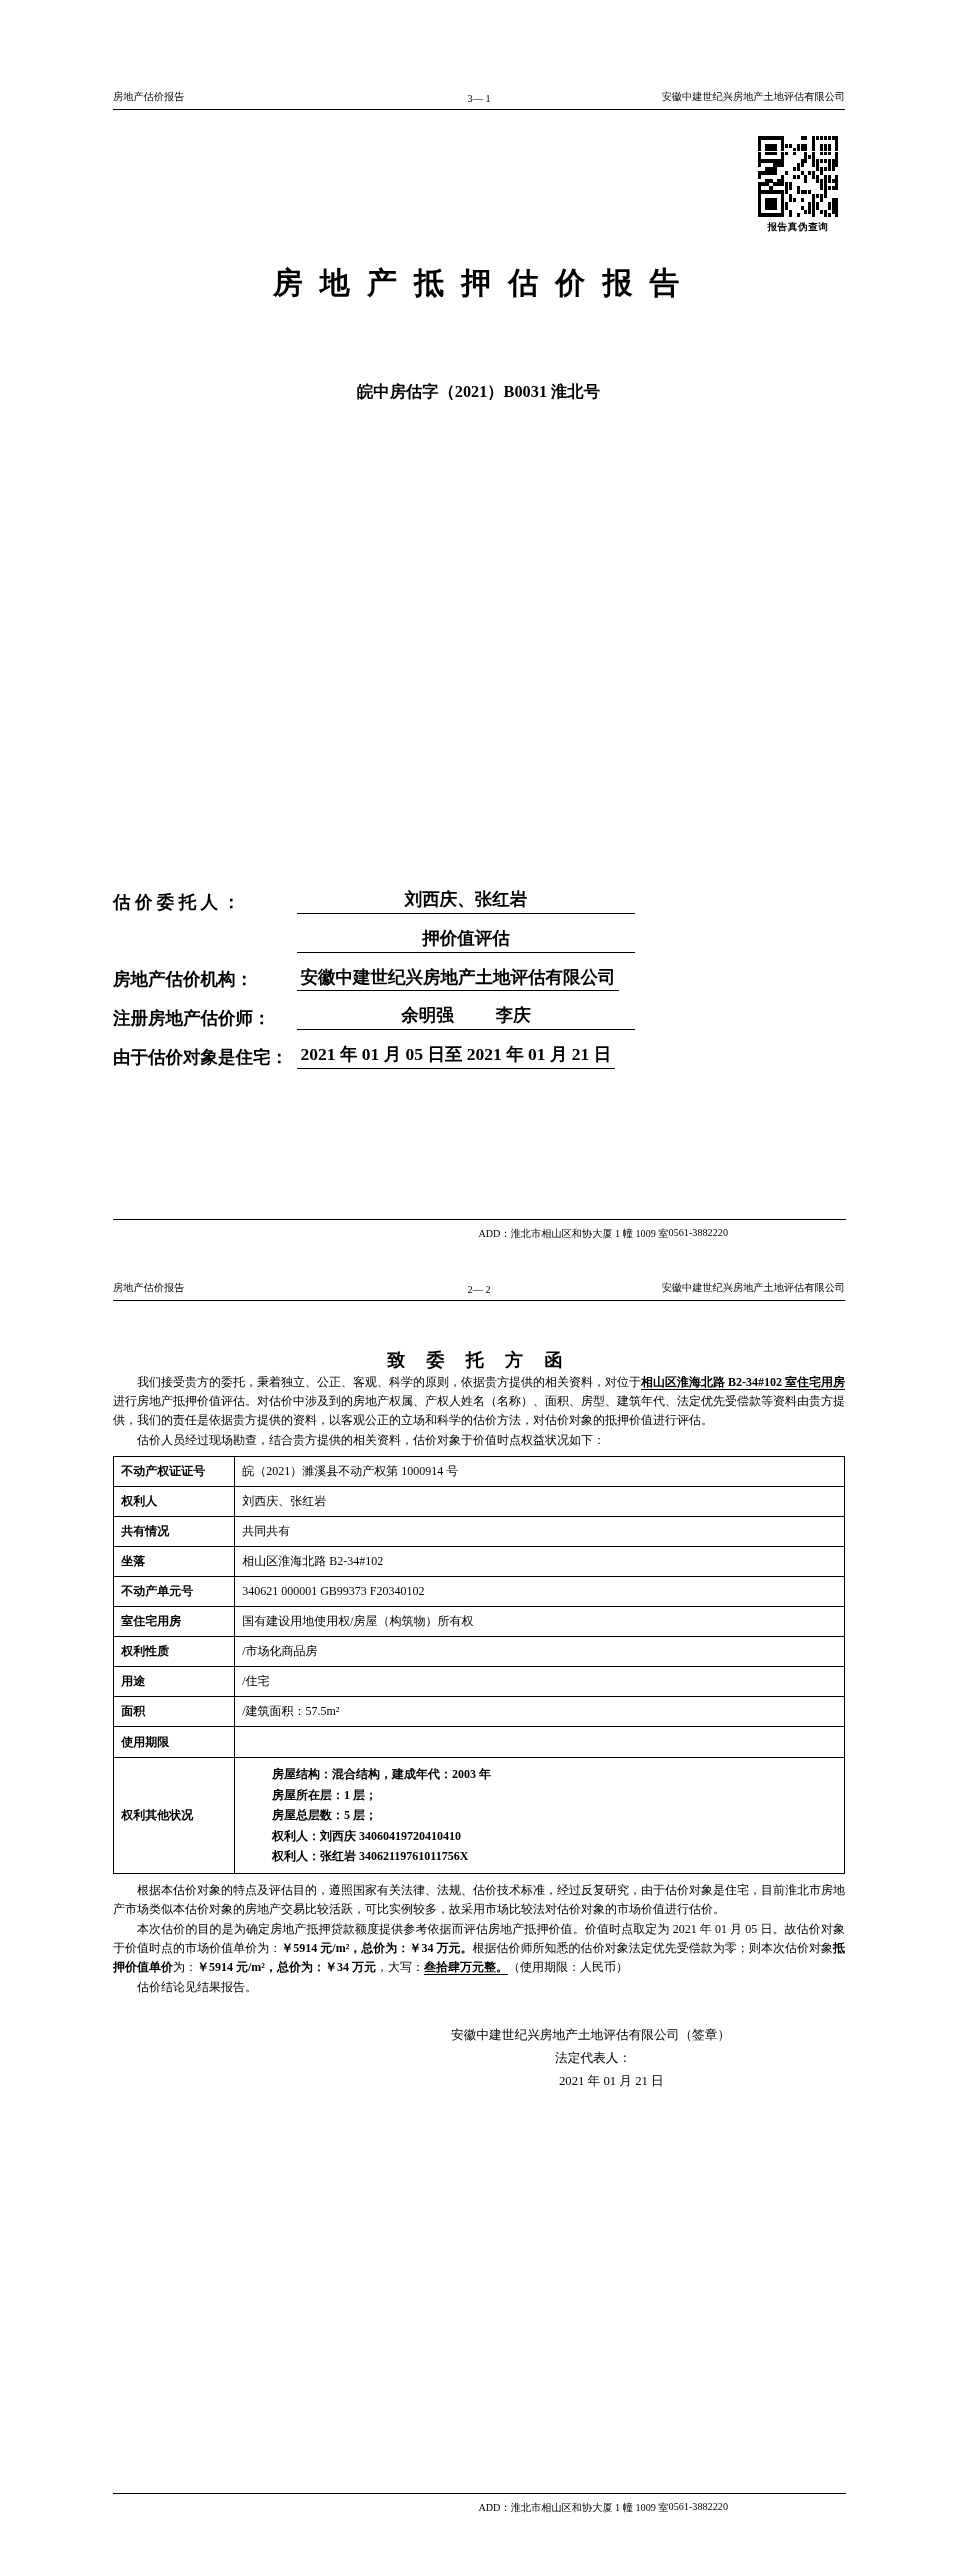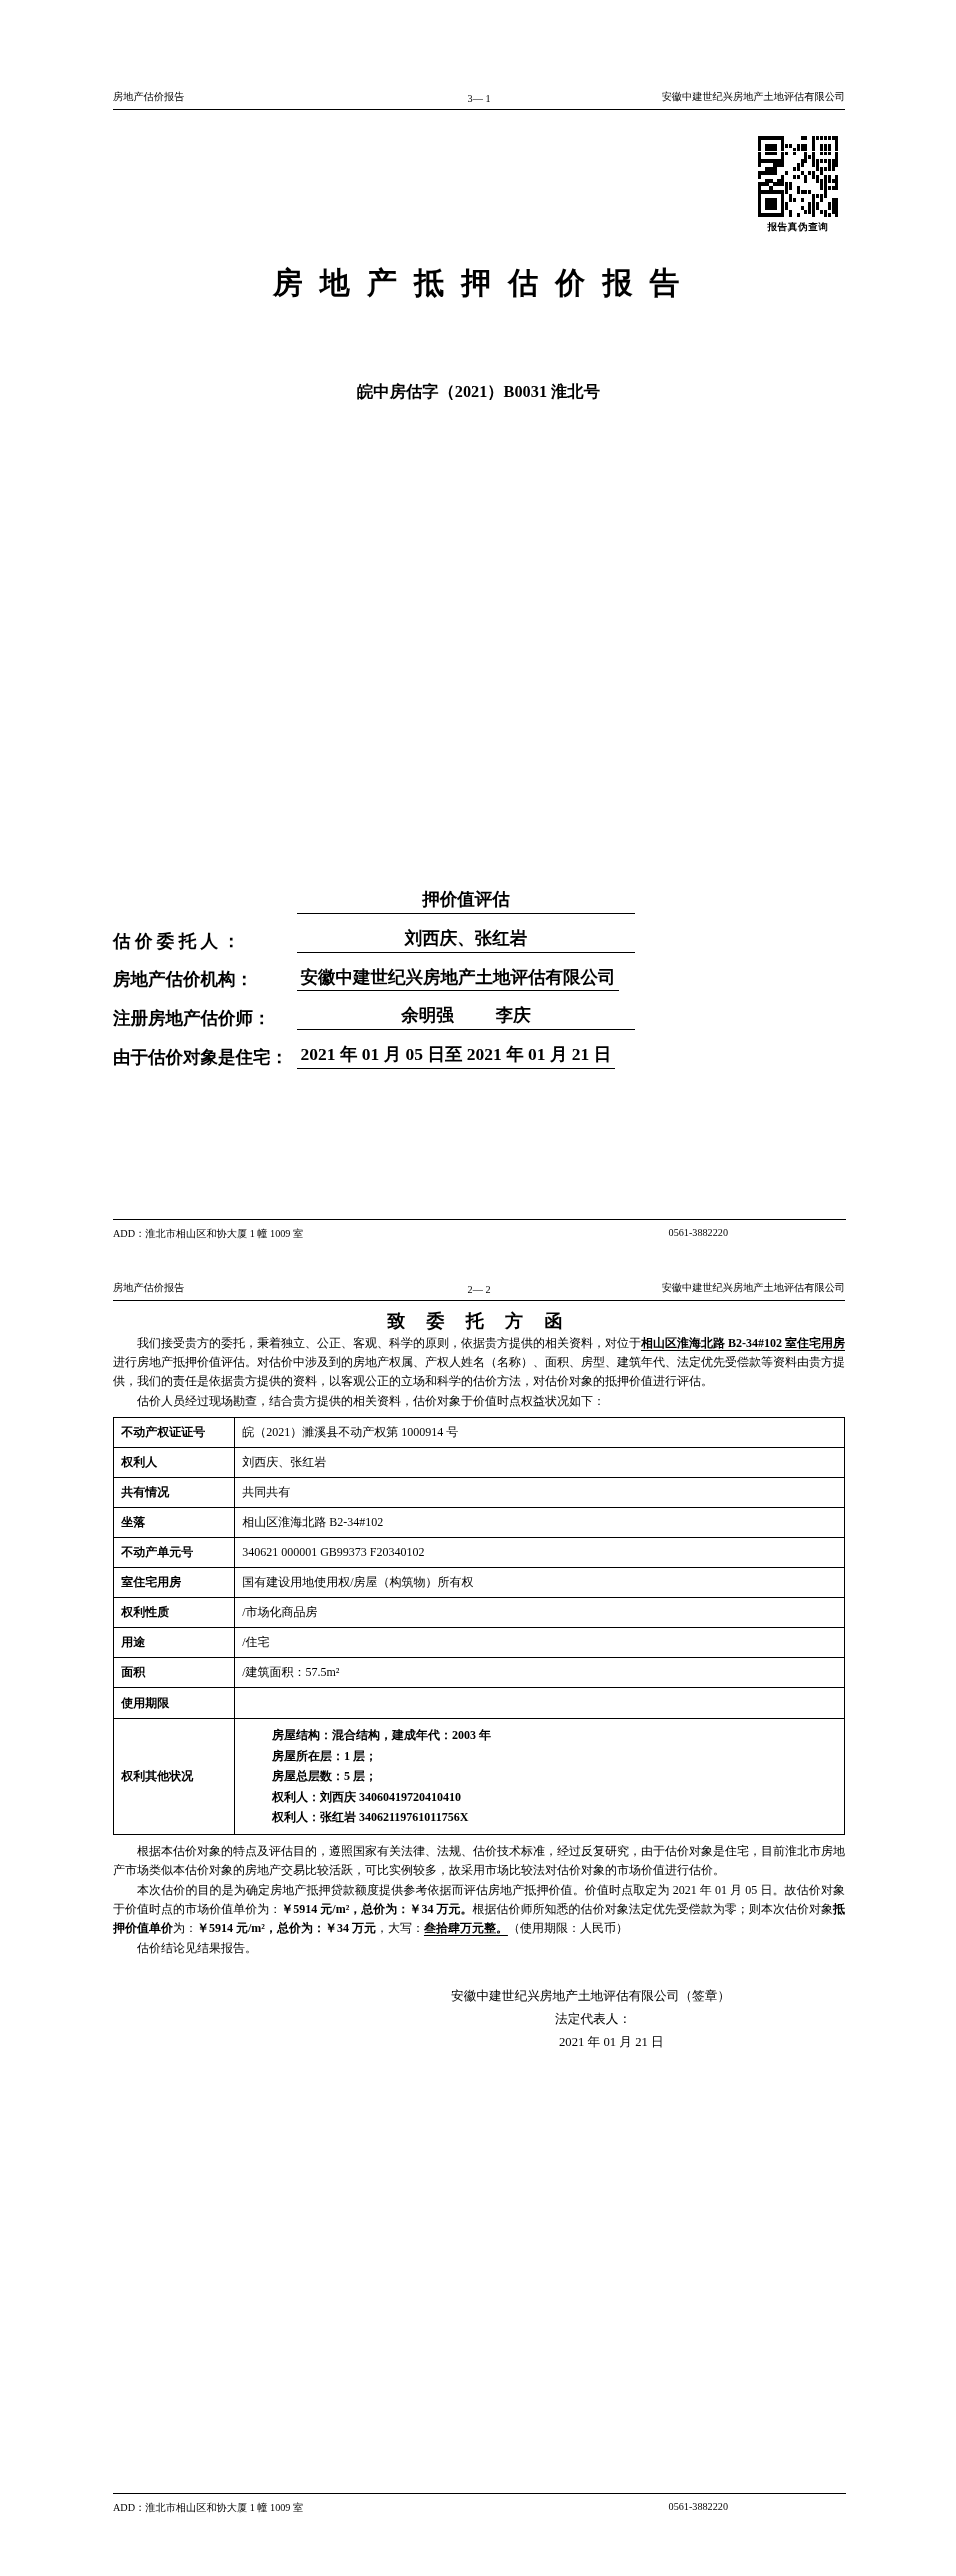--- a/index.html
+++ b/index.html
@@ -19,21 +19,21 @@
   .pg-header .h-left { flex:1; }
   .pg-header .h-center { flex:0 0 auto; white-space:nowrap; }
   .pg-header .h-right { flex:1; text-align:right; }
   #header1 { top:90px; }
   #header2 { top:1281px; }
 
   .pg-footer {
     left:113px; width:733px; border-top:0.6px solid #000;
     padding-top:7.2px; display:flex; font-size:10.2px;
   }
-  .pg-footer .f-left { flex:1; }
+  .pg-footer .f-left { flex:1;text-align:right; }
   .pg-footer .f-right { margin-right:118px; }
   #footer1 { top:1219px; }
   #footer2 { top:2493px; }
 
   
   .qr-block { top:136px; left:757px; width:82px; text-align:center; }
   .qr { position:relative; width:81px; height:81px; background:#fff; margin:0 auto; }
   .qr i { position:absolute; background:#000; }
   .qr-caption {
     margin-top:4.2px; font-size:9.6px; font-weight:bold; letter-spacing:0.6px;
@@ -46,21 +46,21 @@
 
   .fields { top:887px; left:113px; width:651px; }
   .field-row { display:flex; align-items:flex-end; margin-bottom:12px; font-size:17.5px; font-weight:bold; }
   .f-label { white-space:pre; min-width:184px; }
   .f-value { border-bottom:1.2px solid #000; padding:0 3.6px 1.8px; }
   .grow { flex:1; }
   .f-value.center { flex:0 0 338px; text-align:center; }
   .name-gap { display:inline-block; margin-right:42px; }
 
   
-  #content2 { top:1309px; left:113px; width:732px; }
+  #content2 { top:1348px; left:113px; width:732px; }
   .letter-title { text-align:center; font-size:18px; font-weight:bold; letter-spacing:8.4px; }
   .salutation { font-size:13.3px; font-weight:bold; margin-top:9.6px; }
   .para { font-size:12px; line-height:19px; text-align:justify; text-indent:2em; margin-top:1.2px; }
   .b { font-weight:bold; }
   .ul { text-decoration:underline; text-underline-offset:3px; }
 
   .rights-table { width:100%; border-collapse:collapse; margin:6px 0 7.2px; }
   .rights-table td { border:0.6px solid #000; font-size:12px; padding:6px 7.2px; vertical-align:middle; }
   td.tl { width:121px; font-weight:bold; }
   td.or-cell { padding-left:37px; line-height:20.5px;font-weight:bold; }
@@ -321,26 +321,26 @@
       <i style="left:77px;top:77px;width:3.9px;height:3.9px"></i>
     </div>
   <div class="qr-caption">报告真伪查询</div>
 </div>
 
 <h1 class="abs main-title">房 地 产 抵 押 估 价 报 告</h1>
 <div class="abs report-no">皖中房估字（2021）B0031 淮北号</div>
 
 <div class="abs fields">
   <div class="field-row">
+    <span class="f-label">估 价 委 托 人 ：</span>
+    <span class="f-value center">刘西庆、张红岩</span>
+  </div>
+  <div class="field-row">
     <span class="f-label"></span>
     <span class="f-value center">押价值评估</span>
-  </div>
-  <div class="field-row">
-    <span class="f-label">估 价 委 托 人 ：</span>
-    <span class="f-value center">刘西庆、张红岩</span>
   </div>
   <div class="field-row">
     <span class="f-label">房地产估价机构：</span>
     <span class="f-value">安徽中建世纪兴房地产土地评估有限公司</span>
   </div>
   <div class="field-row">
     <span class="f-label">注册房地产估价师：</span>
     <span class="f-value center"><span class="name-gap">余明强</span><span>李庆</span></span>
   </div>
   <div class="field-row">

